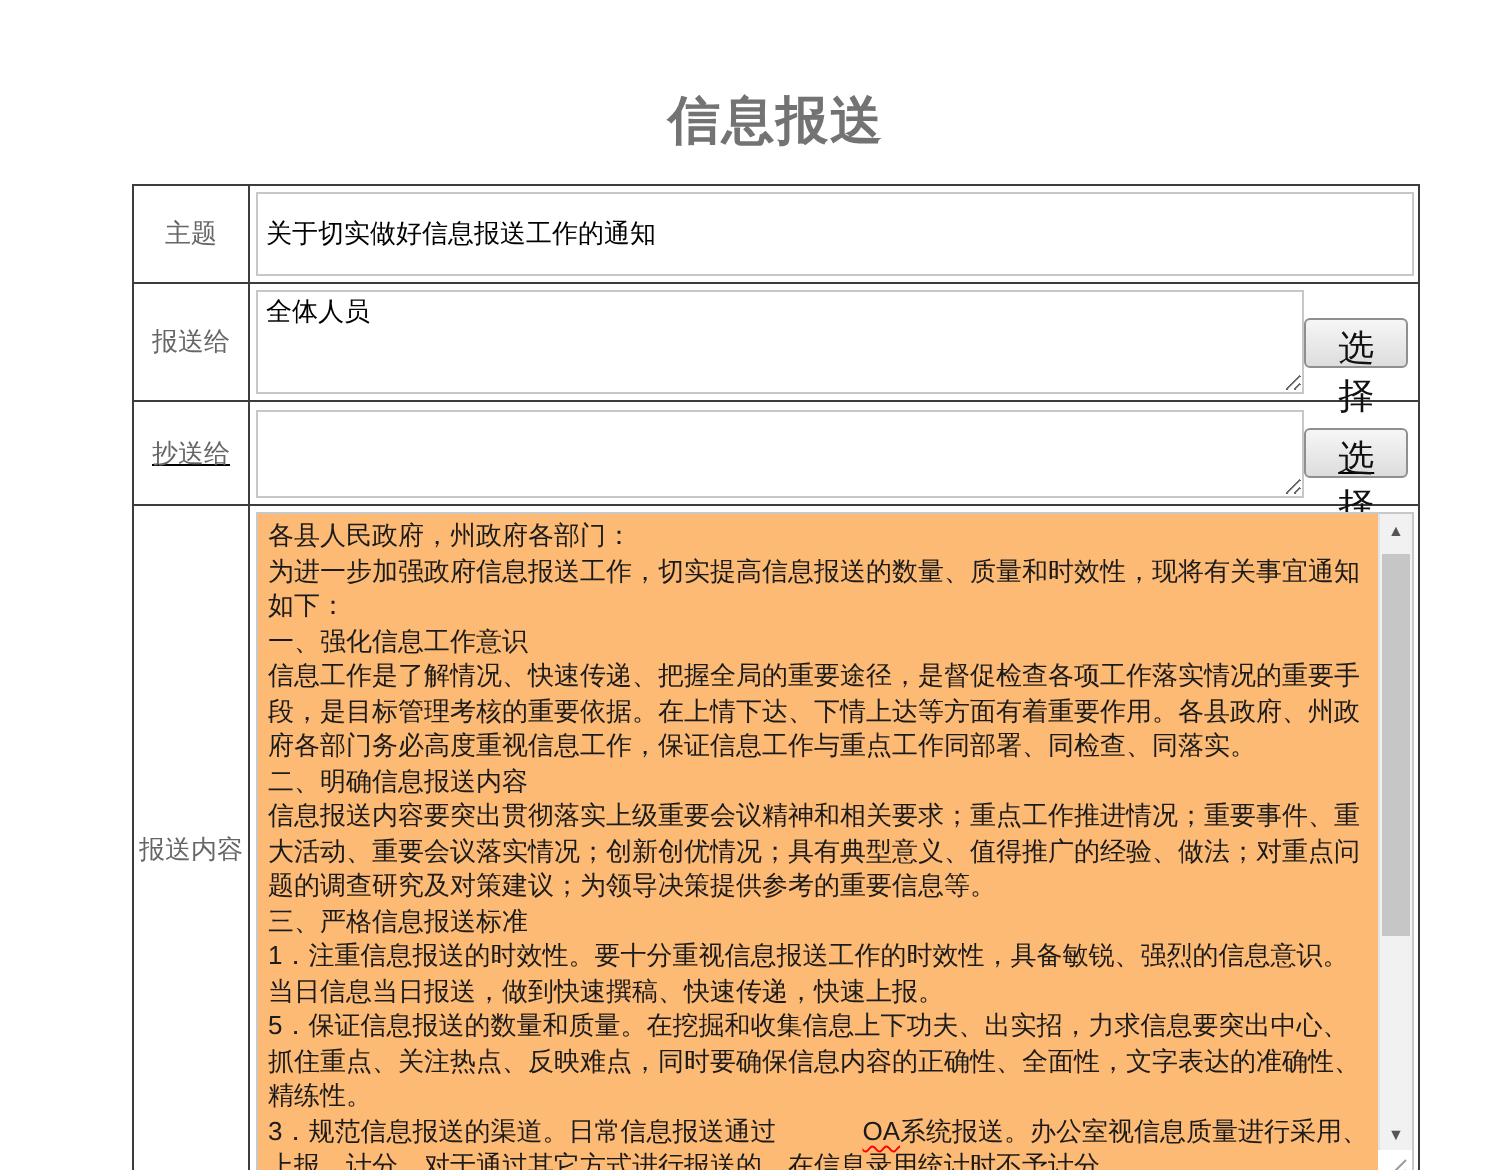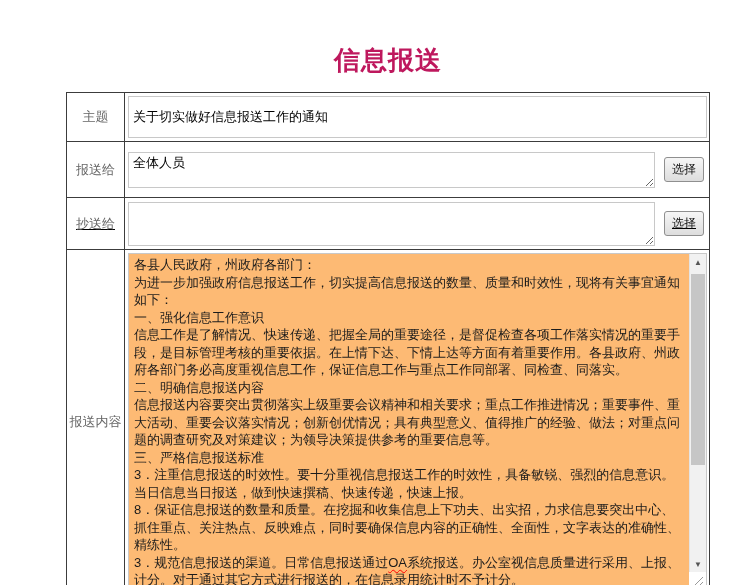--- a/index.html
+++ b/index.html
@@ -6,21 +6,21 @@
   html, body { margin: 0; padding: 0; }
   body {
     width: 745px; height: 585px; overflow: hidden;
     background: #ffffff;
     font-family: "Liberation Sans", "DejaVu Sans", sans-serif;
   }
   .page { width: 644px; margin-left: 66px; padding-top: 44px; }
   h1.title {
     margin: 0 0 16px 0; padding: 0;
     font-size: 26px; line-height: 32px; font-weight: bold;
-    color: #be185d; text-align: center; letter-spacing: 1px;
+    color: #737373; text-align: center; letter-spacing: 1px;
   }
   table.form-table {
     width: 644px; border-collapse: collapse; table-layout: fixed;
     border-bottom: 2px solid #3c3c3c;
   }
   table.form-table td { border: 1px solid #3c3c3c; vertical-align: middle; }
   td.label-cell {
     width: 58px; text-align: center; color: #666666;
     font-size: 13px; padding: 0 2px;
   }
@@ -33,42 +33,43 @@
     width: 100%; height: 42px; border: 1px solid #c8c8c8;
     font-size: 13px; padding: 2px 4px; color: #000;
     font-family: inherit; outline: none; background: #fff;
   }
   .flex-field { display: flex; align-items: center; }
   textarea.recipient-area {
     width: 527px; border: 1px solid #c8c8c8; background: #fff;
     font-size: 13px; line-height: 16px; padding: 2px 4px; color: #000;
     font-family: inherit; outline: none; resize: both; display: block;
   }
-  .report-to-row textarea.recipient-area { height: 36px; }
+  .report-to-row textarea.recipient-area { height: 52px; }
   .cc-to-row textarea.recipient-area { height: 44px; }
   button.select-btn {
     margin-left: auto; margin-right: 3px;
     min-width: 38px; height: 25px; padding: 2px 7px;
-    font-size: 12px; color: #111; font-family: inherit;
+    font-size: 18px; color: #111; font-family: inherit;
     background: linear-gradient(#f6f6f6, #dddddd);
     border: 1px solid #8f8f8f; border-radius: 3px;
   }
   .content-box {
     position: relative; height: 337px; border: 1px solid #c8c8c8;
     background: #fdba74; overflow: hidden; padding-left: 25px;
   }
   .content-text {
     position: absolute; left: 0; top: 0; right: 17px; bottom: 0;
     padding: 2px 4px 2px 5px; overflow: hidden;
     font-size: 13px; line-height: 17.5px; color: #1b1b1b;
   }
   .content-text .para { margin: 0; }
   .misspell {
     text-decoration: underline wavy #ff0000 1px;
     text-underline-offset: 2px;
+    margin-left: 43px;
   }
   .scrollbar {
     position: absolute; top: 0; right: 0; bottom: 17px; width: 17px;
     background: #f1f1f1; border-left: 1px solid #e3e3e3;
   }
   .scroll-btn {
     position: absolute; left: 0; width: 100%; height: 16px;
     display: flex; align-items: center; justify-content: center;
     font-size: 8px; color: #555555; background: #f1f1f1;
   }
@@ -124,22 +125,22 @@
       <td class="field-cell">
         <div class="content-box">
           <div class="content-text">
                 <div class="para">各县人民政府，州政府各部门：</div>
                 <div class="para">为进一步加强政府信息报送工作，切实提高信息报送的数量、质量和时效性，现将有关事宜通知如下：</div>
                 <div class="para">一、强化信息工作意识</div>
                 <div class="para">信息工作是了解情况、快速传递、把握全局的重要途径，是督促检查各项工作落实情况的重要手段，是目标管理考核的重要依据。在上情下达、下情上达等方面有着重要作用。各县政府、州政府各部门务必高度重视信息工作，保证信息工作与重点工作同部署、同检查、同落实。</div>
                 <div class="para">二、明确信息报送内容</div>
                 <div class="para">信息报送内容要突出贯彻落实上级重要会议精神和相关要求；重点工作推进情况；重要事件、重大活动、重要会议落实情况；创新创优情况；具有典型意义、值得推广的经验、做法；对重点问题的调查研究及对策建议；为领导决策提供参考的重要信息等。</div>
                 <div class="para">三、严格信息报送标准</div>
-                <div class="para">3．注重信息报送的时效性。要十分重视信息报送工作的时效性，具备敏锐、强烈的信息意识。当日信息当日报送，做到快速撰稿、快速传递，快速上报。</div>
-                <div class="para">8．保证信息报送的数量和质量。在挖掘和收集信息上下功夫、出实招，力求信息要突出中心、抓住重点、关注热点、反映难点，同时要确保信息内容的正确性、全面性，文字表达的准确性、精练性。</div>
+                <div class="para">1．注重信息报送的时效性。要十分重视信息报送工作的时效性，具备敏锐、强烈的信息意识。当日信息当日报送，做到快速撰稿、快速传递，快速上报。</div>
+                <div class="para">5．保证信息报送的数量和质量。在挖掘和收集信息上下功夫、出实招，力求信息要突出中心、抓住重点、关注热点、反映难点，同时要确保信息内容的正确性、全面性，文字表达的准确性、精练性。</div>
                 <div class="para">3．规范信息报送的渠道。日常信息报送通过<span class="misspell">OA</span>系统报送。办公室视信息质量进行采用、上报、计分。对于通过其它方式进行报送的，在信息录用统计时不予计分。</div>
                 <div class="para">四、严格落实信息报送机制</div>
               </div>
           <div class="scrollbar">
             <div class="scroll-btn up">▲</div>
             <div class="scroll-thumb"></div>
             <div class="scroll-btn down">▼</div>
           </div>
           <div class="resize-corner">
             <svg width="17" height="17" viewBox="0 0 17 17">

